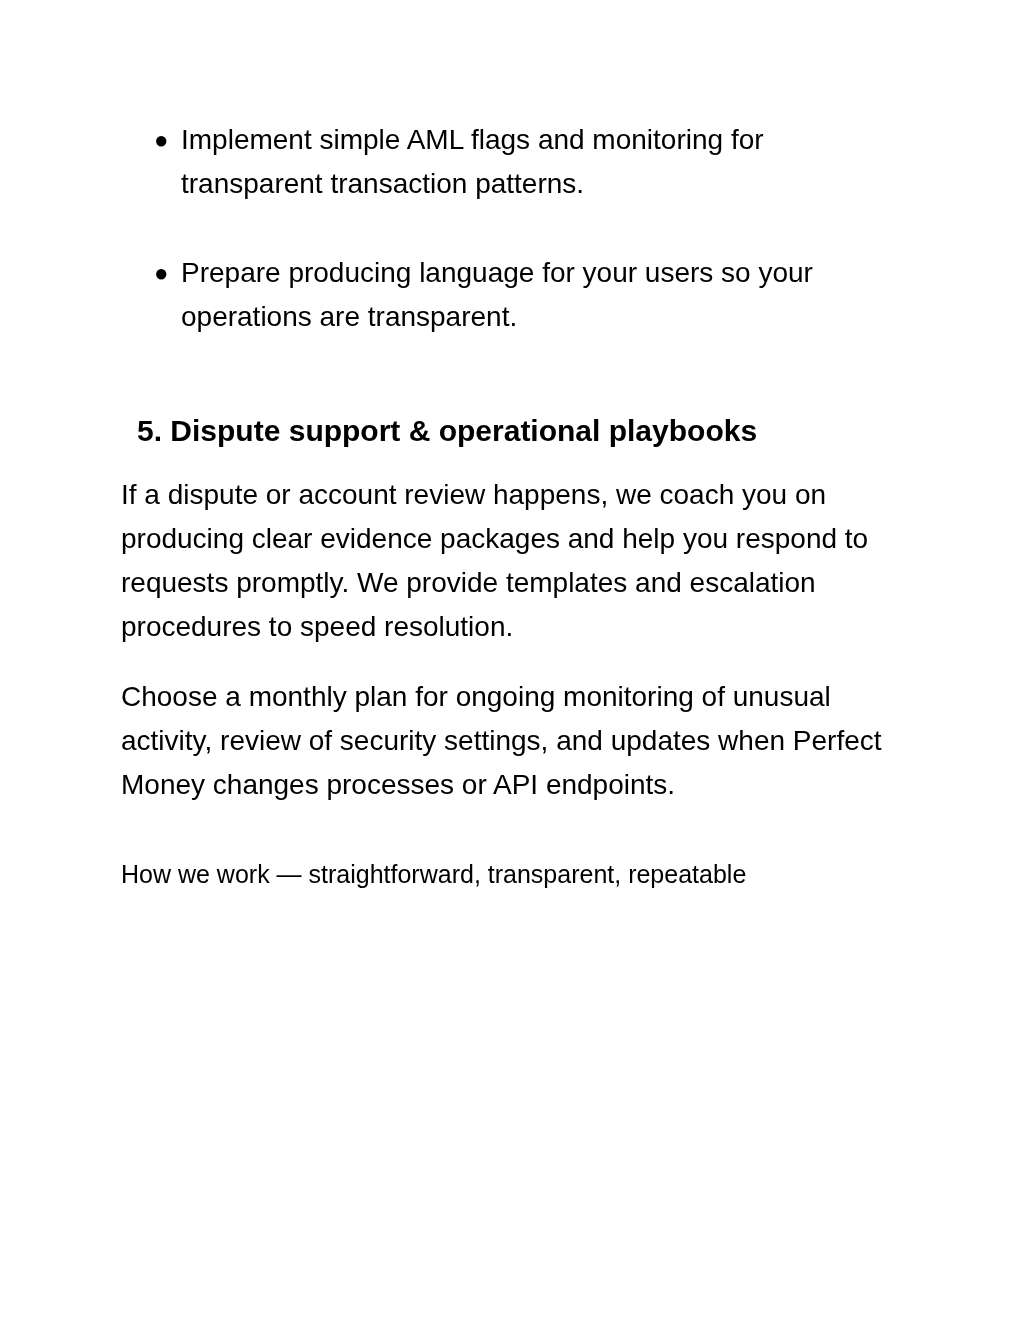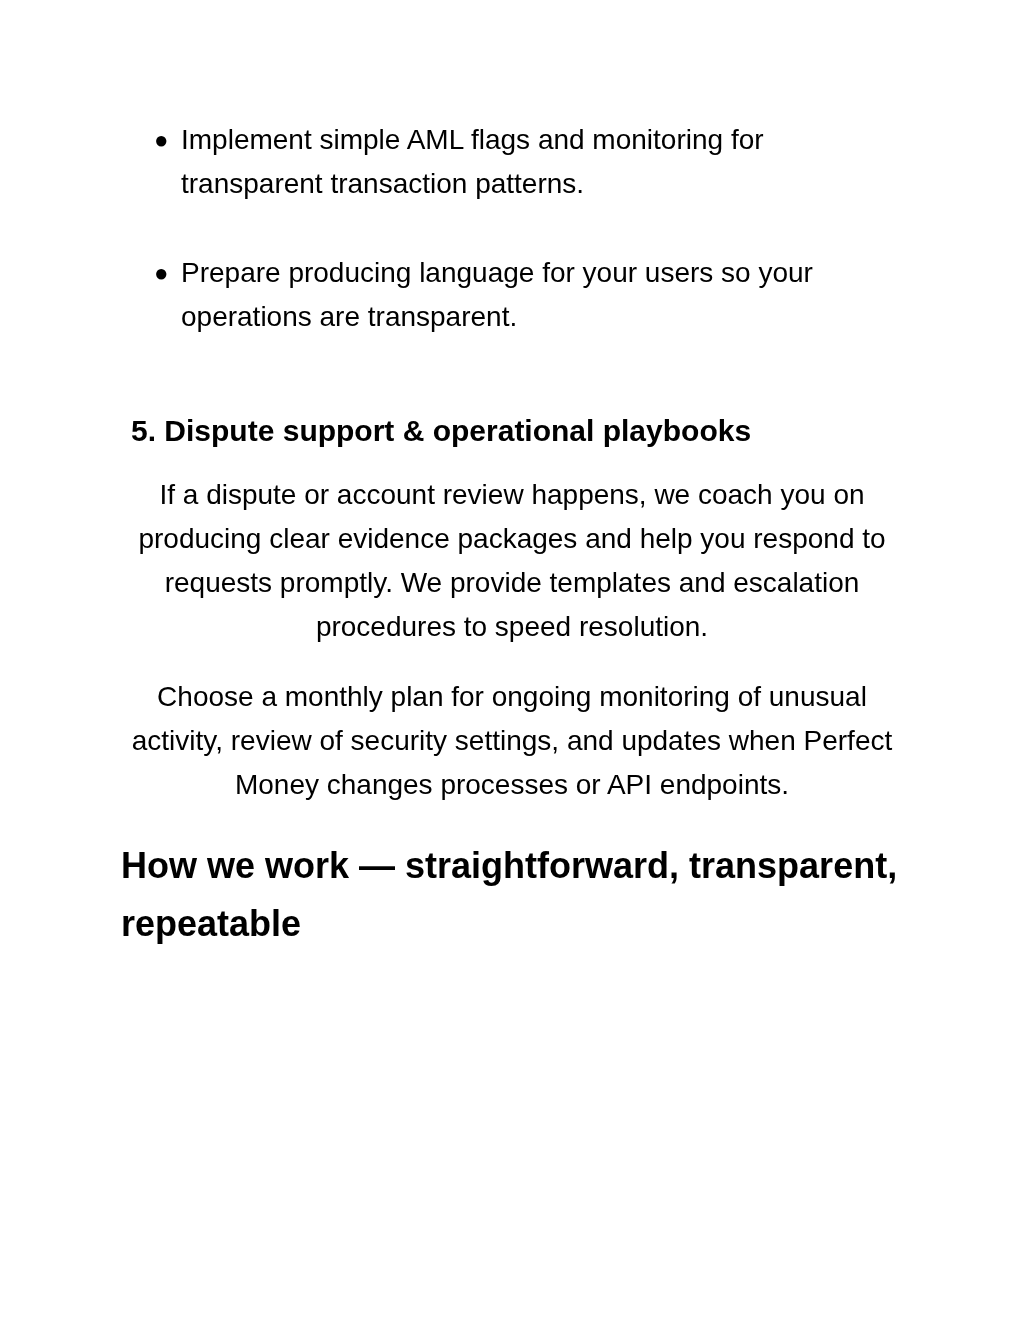--- a/index.html
+++ b/index.html
@@ -42,38 +42,37 @@
     left: 33px;
     top: 0;
     font-size: 24px;
     line-height: 44px;
   }
   
   .subheading {
     font-size: 30px;
     line-height: 36px;
     font-weight: bold;
-    margin: 10px;
+    margin: 16px;
   }
   .subheading.s5 { margin-top: 74px; }
   .subheading.s6 { margin-top: 32px; }
   
   .para {
     font-size: 28px;
     line-height: 44px;
     margin: 0;
-    text-align: center;
   }
   .para.p5 { margin-top: 24px; }
   .para.p6 { margin-top: 26px; }
   
   .main-title {
-    font-size: 36px;
-    line-height: 58px;
-    font-weight: bold;
+    font-size: 25px;
+    line-height: 74px;
+    font-weight: normal;
     margin: 30px 0 0 0;
   }
 </style>
 </head>
 <body>
 
 <div class="page">
   <div class="content">
 
     <ul class="bullet-list">

